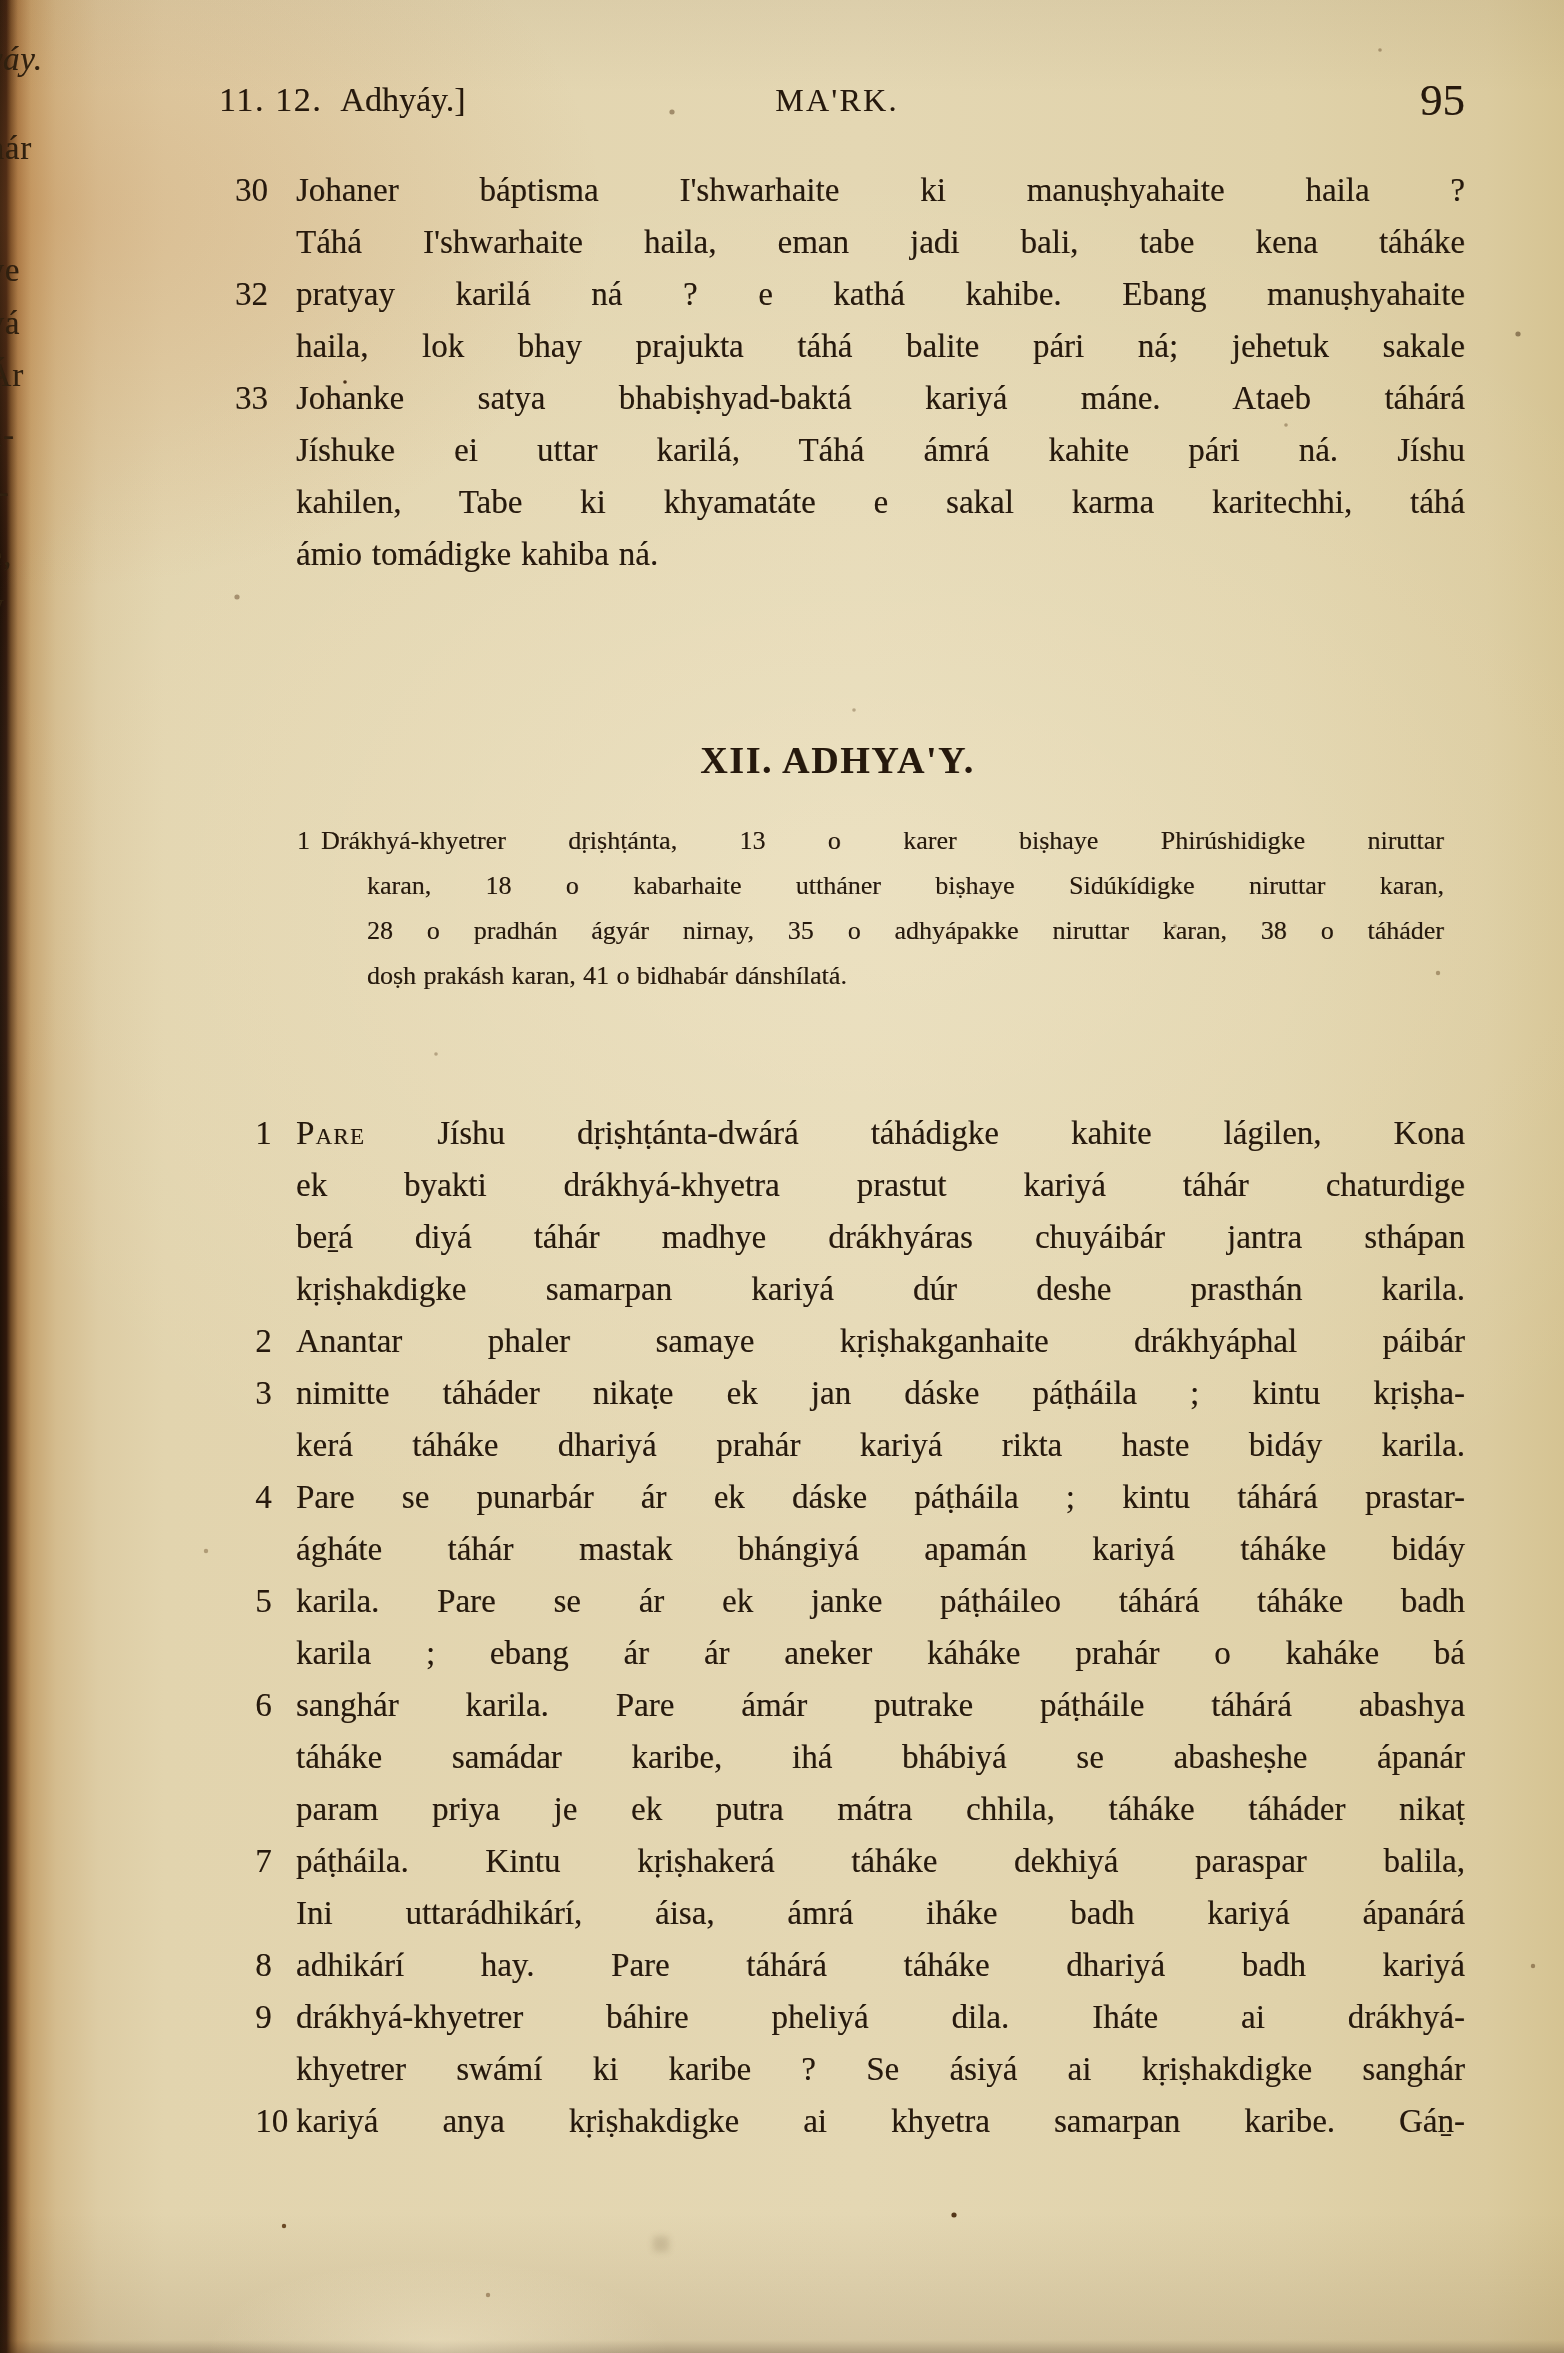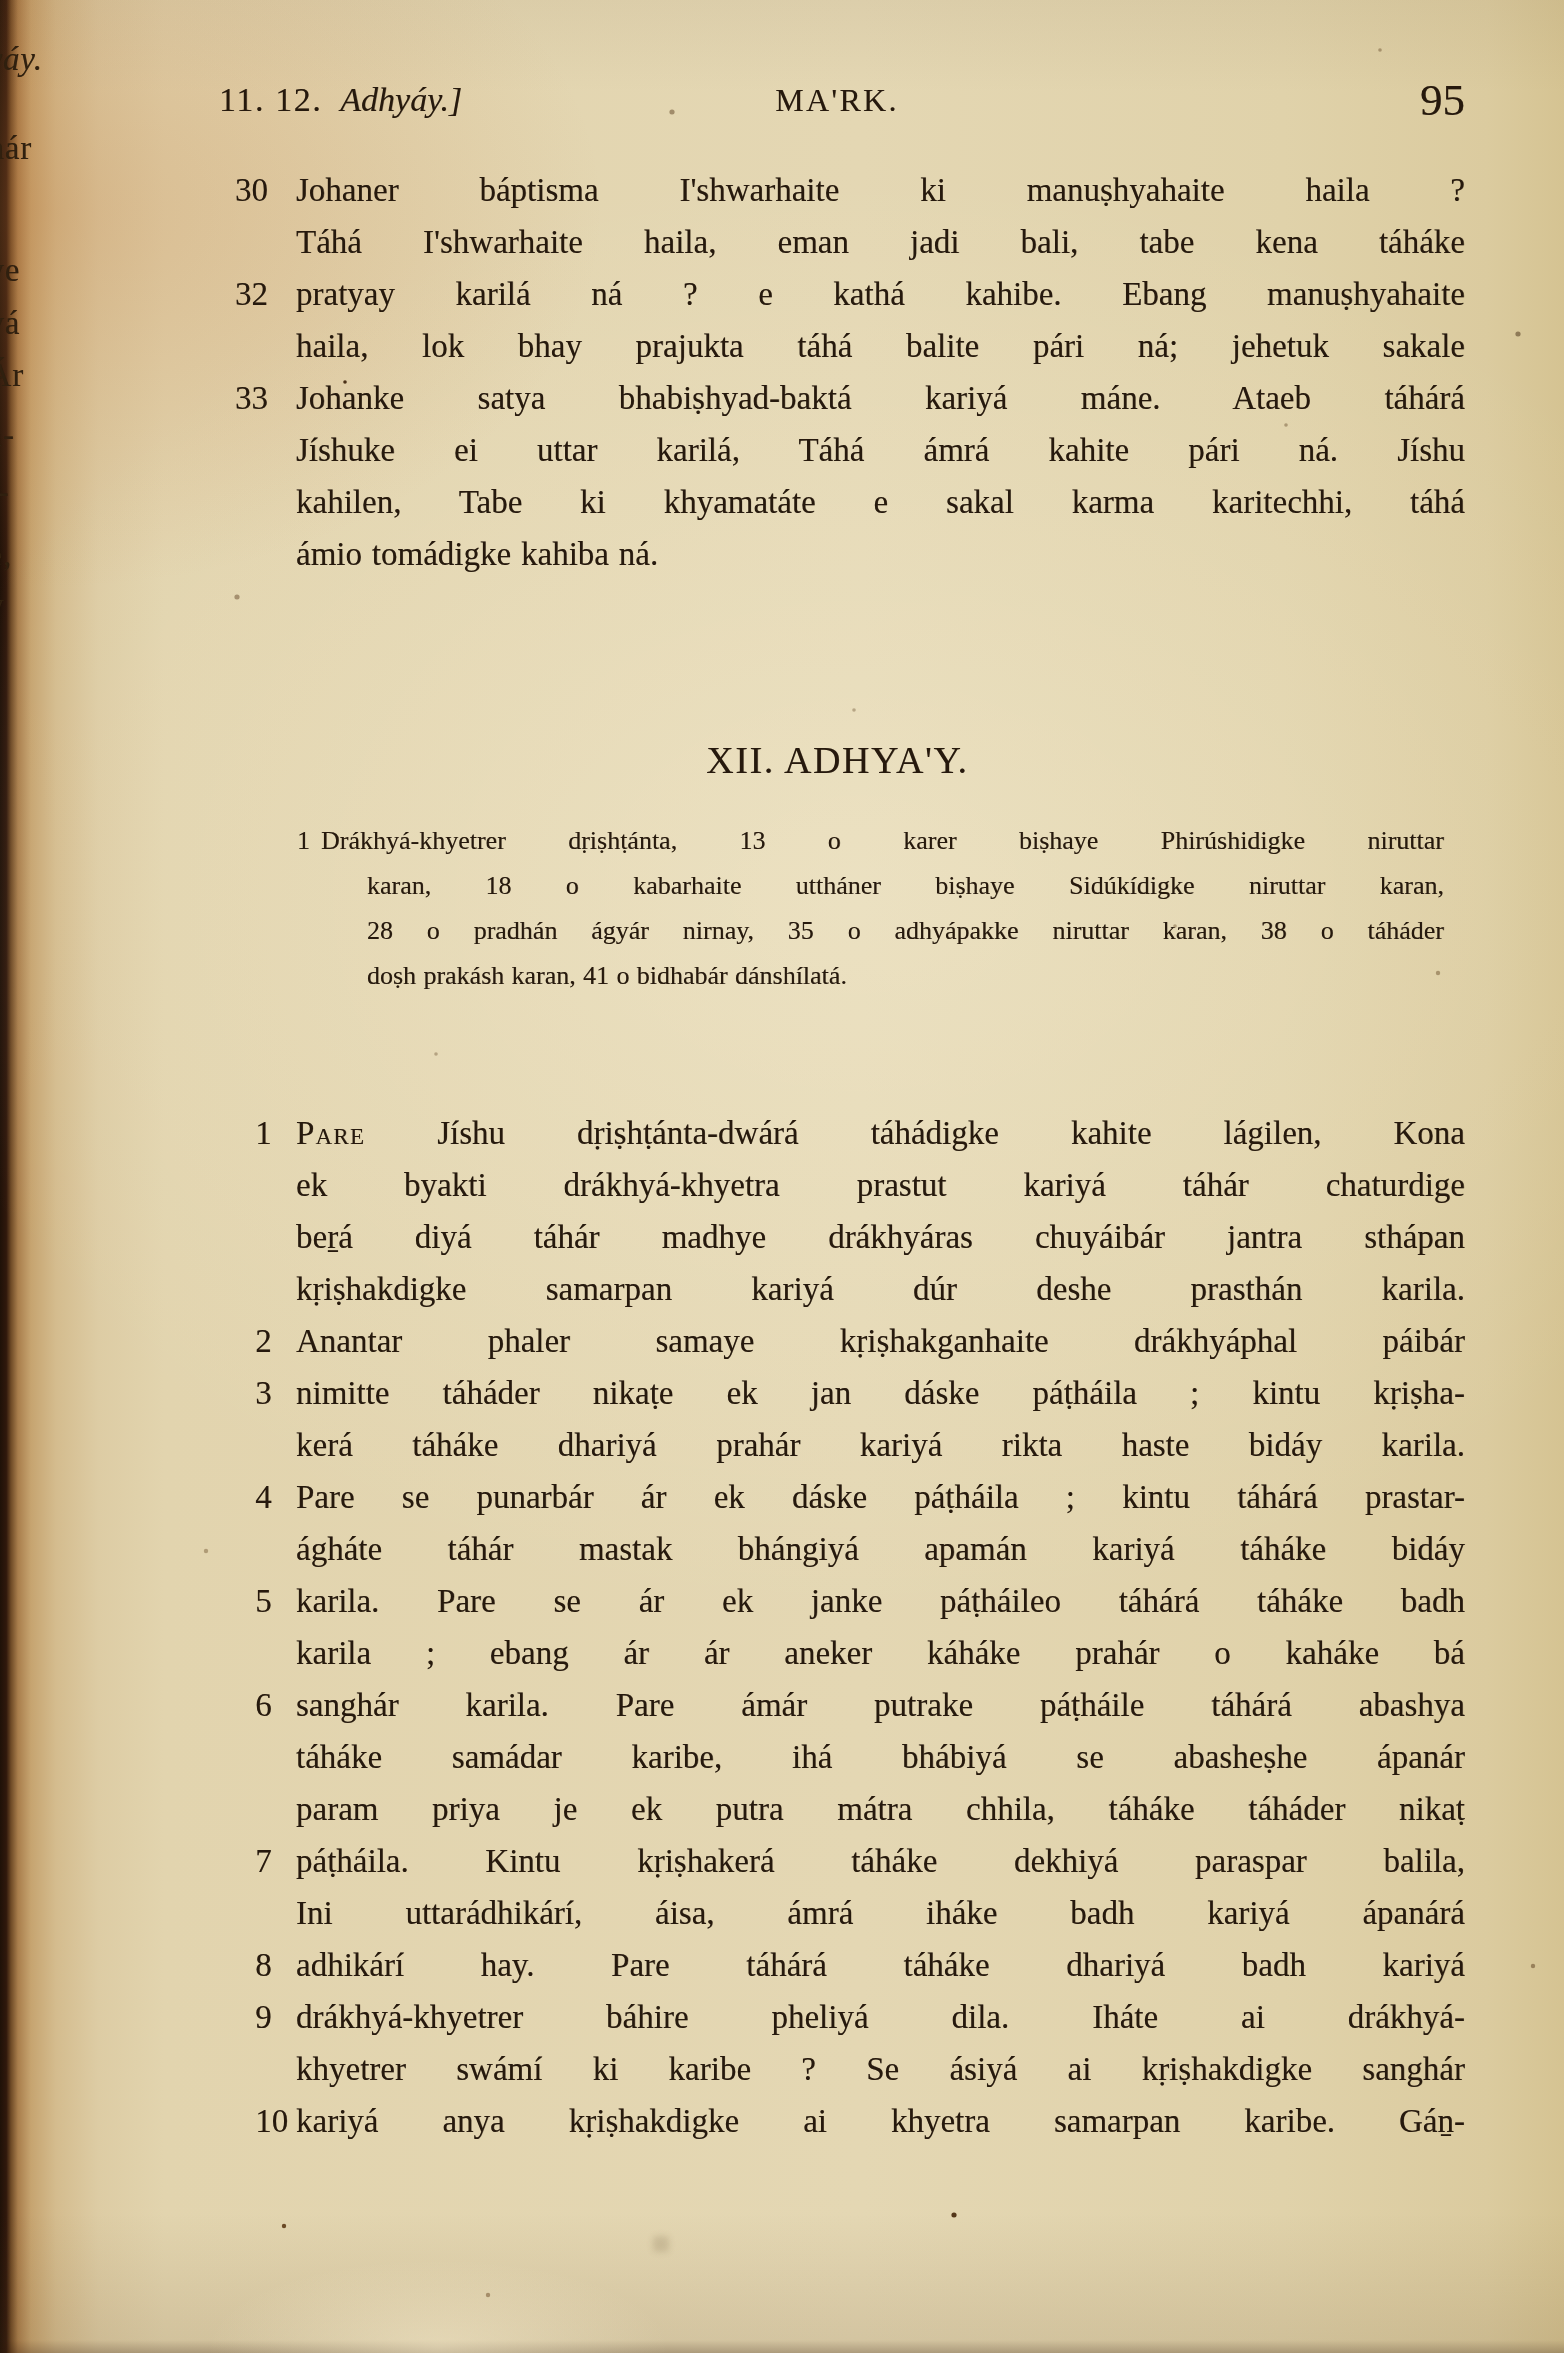--- a/index.html
+++ b/index.html
@@ -28,33 +28,33 @@
   .f4{top:357px}
   .f5{top:417px}
   .f6{top:474px}
   .f7{top:537px}
   .f8{top:587px}
 
   
   .header{position:absolute;top:75px;left:219px;width:1246px;height:50px;font-size:34px;line-height:50px}
   .h-left{position:absolute;left:0;top:0}
   .h-num{letter-spacing:1.6px}
-  .h-title{font-style:italic;margin-left:9.4px}
+  .h-title{margin-left:9.4px}
   .h-center{position:absolute;left:618px;top:6.3px;transform:translateX(-50%);font-size:32px;letter-spacing:2.3px;line-height:39px}
   .h-right{position:absolute;right:0;top:0;font-size:45px}
 
   
   .line{position:relative;text-align:justify;white-space:normal}
   .line.j{text-align-last:justify}
   .vnum{position:absolute;left:0;top:0;text-align:right}
 
   .ch11{position:absolute;left:235px;top:164px;width:1230px;font-size:33px;word-spacing:1.6px}
   .ch11 .line{height:52px;line-height:52px;padding-left:61px}
 
-  .chap-heading{position:absolute;top:734px;left:368px;width:939px;text-align:center;font-size:38px;letter-spacing:1.6px;line-height:53px;font-weight:normal}
+  .chap-heading{position:absolute;top:734px;left:368px;width:939px;text-align:center;font-size:38px;letter-spacing:1.6px;line-height:53px;font-weight:bold}
 
   .summary{position:absolute;left:297px;top:818px;width:1147px;font-size:26px;word-spacing:0.8px}
   .summary .line{height:45px;line-height:45px;padding-left:70px}
   .summary .line.first{padding-left:24px}
 
   .ch12{position:absolute;left:235px;top:1107px;width:1230px;font-size:33px;word-spacing:1.6px}
   .ch12 .line{height:52px;line-height:52px;padding-left:61px}
   .ch12 .vnum{left:20.3px}
   .sc{font-variant-caps:small-caps;letter-spacing:1.2px}
 

